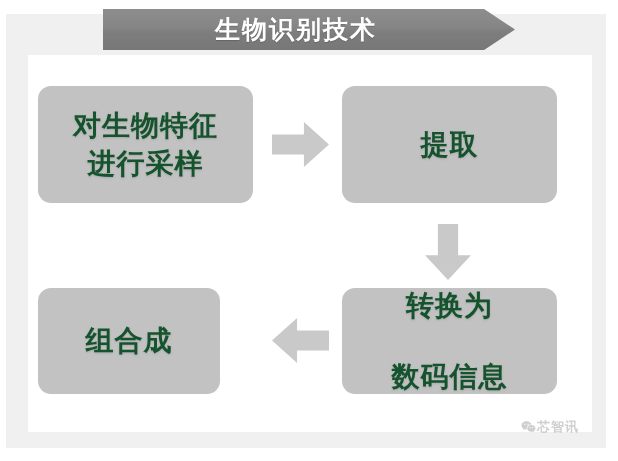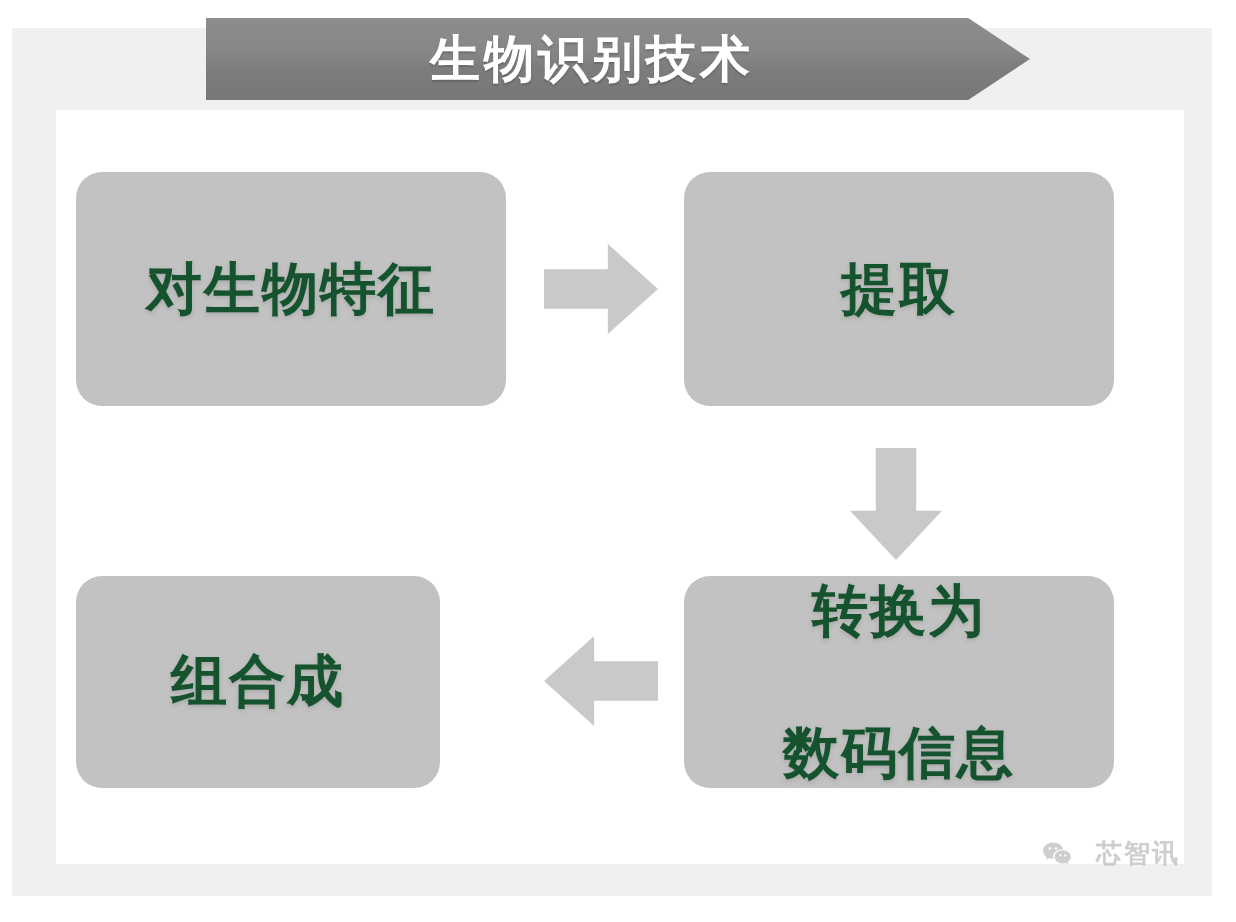--- a/index.html
+++ b/index.html
@@ -113,21 +113,21 @@
     clip-path: polygon(100% 28%, 44% 28%, 44% 0, 0 50%, 44% 100%, 44% 72%, 100% 72%);
   }
 
   
   .watermark {
     position: absolute;
     left: 520px;
     top: 418px;
     display: flex;
     align-items: center;
-    gap: 11px;
+    gap: 0;
     opacity: 0.48;
   }
   .watermark .wechat-icon {
     width: 17px;
     height: 17px;
     flex: 0 0 auto;
   }
   .watermark .wm-text {
     color: #9a9a9a;
     font-size: 13px;
@@ -143,20 +143,21 @@
 
   <div class="outer-frame"></div>
   <div class="inner-panel"></div>
 
   <div class="title-banner">
     <span class="title-text">生物识别技术</span>
   </div>
 
   <div class="pbox" id="box-sample">
     <span class="line">对生物特征</span>
+    <span class="line">进行采样</span>
   </div>
 
   <div class="arrow" id="arrow-right"></div>
 
   <div class="pbox" id="box-extract">
     <span class="line">提取</span>
   </div>
 
   <div class="arrow" id="arrow-down"></div>
 

